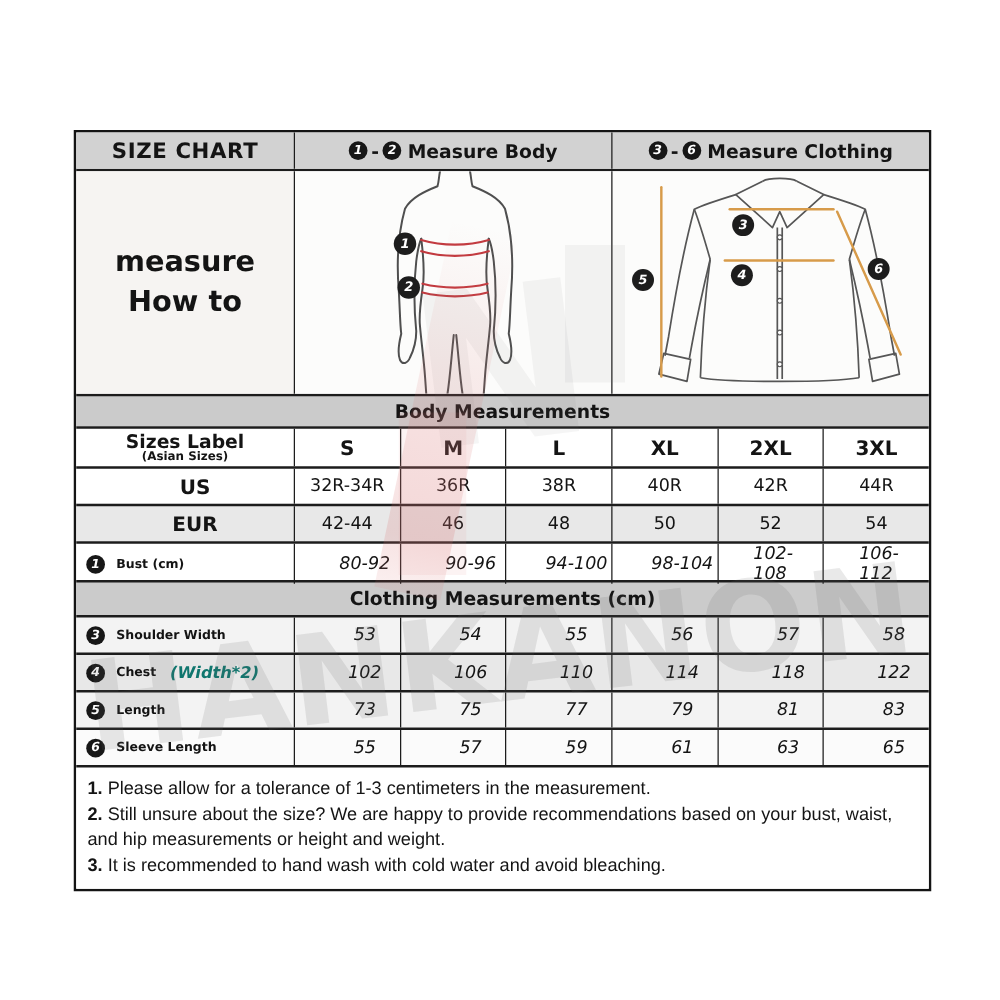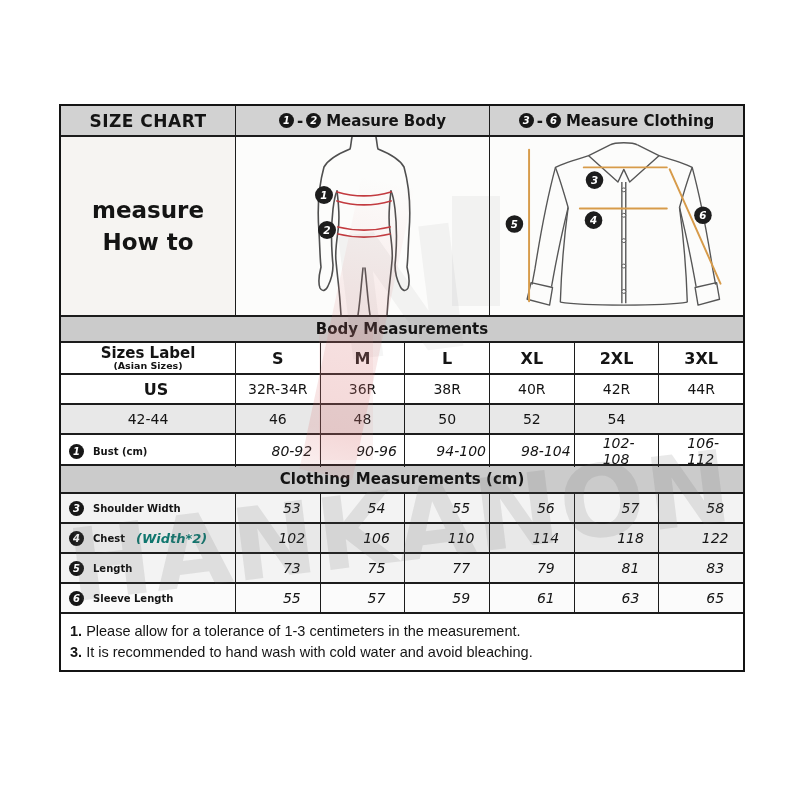--- a/index.html
+++ b/index.html
@@ -188,20 +188,21 @@
       <div class="lbold">US</div>
       <div class="vcell">32R-34R</div>
       <div class="vcell">36R</div>
       <div class="vcell">38R</div>
       <div class="vcell">40R</div>
       <div class="vcell">42R</div>
       <div class="vcell">44R</div>
     </div>
 
     <div class="rowgrid r28 bg-g1">
+      <div class="lbold">EUR</div>
       <div class="vcell">42-44</div>
       <div class="vcell">46</div>
       <div class="vcell">48</div>
       <div class="vcell">50</div>
       <div class="vcell">52</div>
       <div class="vcell">54</div>
     </div>
 
     <div class="rowgrid r29 bg-white">
       <div class="labelflex">
@@ -266,20 +267,21 @@
       <div class="vcell ital">55</div>
       <div class="vcell ital">57</div>
       <div class="vcell ital">59</div>
       <div class="vcell ital">61</div>
       <div class="vcell ital">63</div>
       <div class="vcell ital">65</div>
     </div>
 
     <div class="notes">
       <p><span class="nnum">1.</span> <span>Please allow for a tolerance of 1-3 centimeters in the measurement.</span></p>
+      <p><span class="nnum">2.</span> <span>Still unsure about the size? We are happy to provide recommendations based on your bust, waist, and hip measurements or height and weight.</span></p>
       <p><span class="nnum">3.</span> <span>It is recommended to hand wash with cold water and avoid bleaching.</span></p>
     </div>
 
   </div>
 
   <div class="wm" id="wm-letter">N</div>
   <div class="wm" id="wm-letter2"></div>
   <div class="wm" id="wm-pink"></div>
   <div class="wm" id="wm-pink2"></div>
   <div class="wm" id="wm-main">HANKANON</div>

